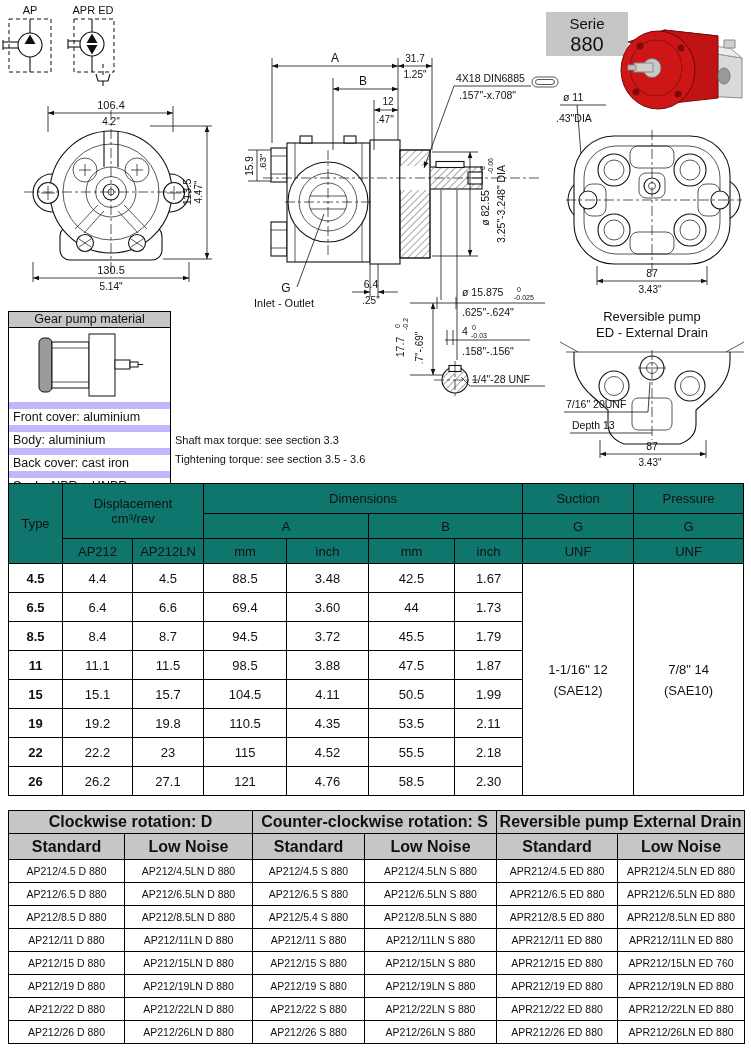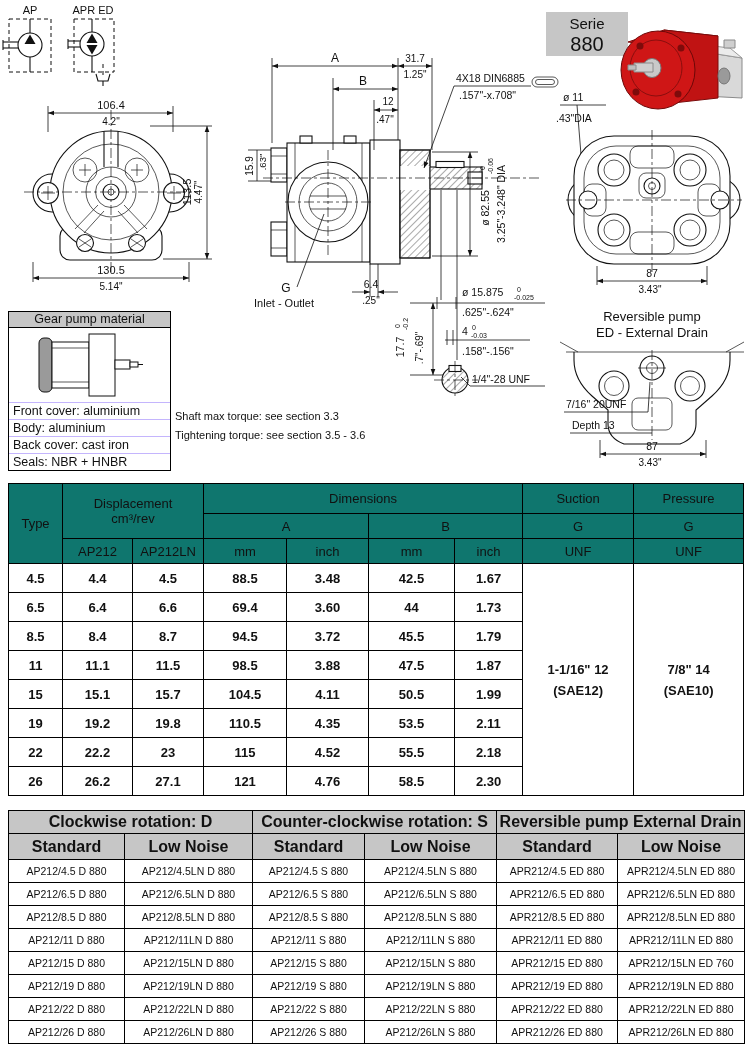--- a/index.html
+++ b/index.html
@@ -19,33 +19,33 @@
   .thin{stroke:#111;stroke-width:.7;fill:none}
   .dim{stroke:#111;stroke-width:.8;fill:none}
   .cl{stroke:#111;stroke-width:.7;fill:none;stroke-dasharray:10 3 3 3}
   .dash{stroke:#111;stroke-width:1;fill:none;stroke-dasharray:4 3}
 
   
   .matbox{left:8px;top:311px;width:161px;border:1px solid #000;background:#fff;}
   .matbox .hd{background:#c6c6c6;border-bottom:1px solid #000;text-align:center;
     font-size:12.5px;height:15px;line-height:15px;}
   .matbox .draw{height:74px;}
-  .matbox .row{border-top:1px solid #c4b5fd;font-size:12.5px;height:16px;line-height:16px;padding-left:4px;}
-
-  .notes{left:175px;top:407px;font-size:11px;line-height:19px;}
+  .matbox .row{border-top:7px solid #c4b5fd;font-size:12.5px;height:16px;line-height:16px;padding-left:4px;}
+
+  .notes{left:175px;top:431px;font-size:11px;line-height:19px;}
 
   
   table{border-collapse:collapse;table-layout:fixed;}
   td,th{border:1px solid #000;text-align:center;font-weight:normal;overflow:hidden;padding:0;}
   .dimtable{left:8px;top:483px;width:735px;font-size:13px;}
   .dimtable thead th{background:#0f766e;}
   .dimtable .hr1 th{height:29px;}
   .dimtable .hr2 th{height:24px;}
   .dimtable .hr3 th{height:24px;}
-  .dimtable tbody td{height:28px;font-weight:bold;}
+  .dimtable tbody td{height:28px;}
   .dimtable .type-col{font-weight:bold;}
   .dimtable .port-cell{white-space:pre-line;line-height:21px;font-size:13px;}
   .ordtable{left:8px;top:810px;width:736px;}
   .ordtable thead th{background:#c6c6c6;font-weight:bold;font-size:16px;}
   .ordtable .gr th{height:22px;}
   .ordtable .sh th{height:25px;}
   .ordtable tbody td{height:22px;font-size:10.5px;}
 </style>
 </head>
 <body>
@@ -520,21 +520,21 @@
         <td>AP212/6.5 D 880</td>
         <td>AP212/6.5LN D 880</td>
         <td>AP212/6.5 S 880</td>
         <td>AP212/6.5LN S 880</td>
         <td>APR212/6.5 ED 880</td>
         <td>APR212/6.5LN ED 880</td>
       </tr>
       <tr>
         <td>AP212/8.5 D 880</td>
         <td>AP212/8.5LN D 880</td>
-        <td>AP212/8.5 S 880</td>
+        <td>AP212/5.4 S 880</td>
         <td>AP212/8.5LN S 880</td>
         <td>APR212/8.5 ED 880</td>
         <td>APR212/8.5LN ED 880</td>
       </tr>
       <tr>
         <td>AP212/11 D 880</td>
         <td>AP212/11LN D 880</td>
         <td>AP212/11 S 880</td>
         <td>AP212/11LN S 880</td>
         <td>APR212/11 ED 880</td>

